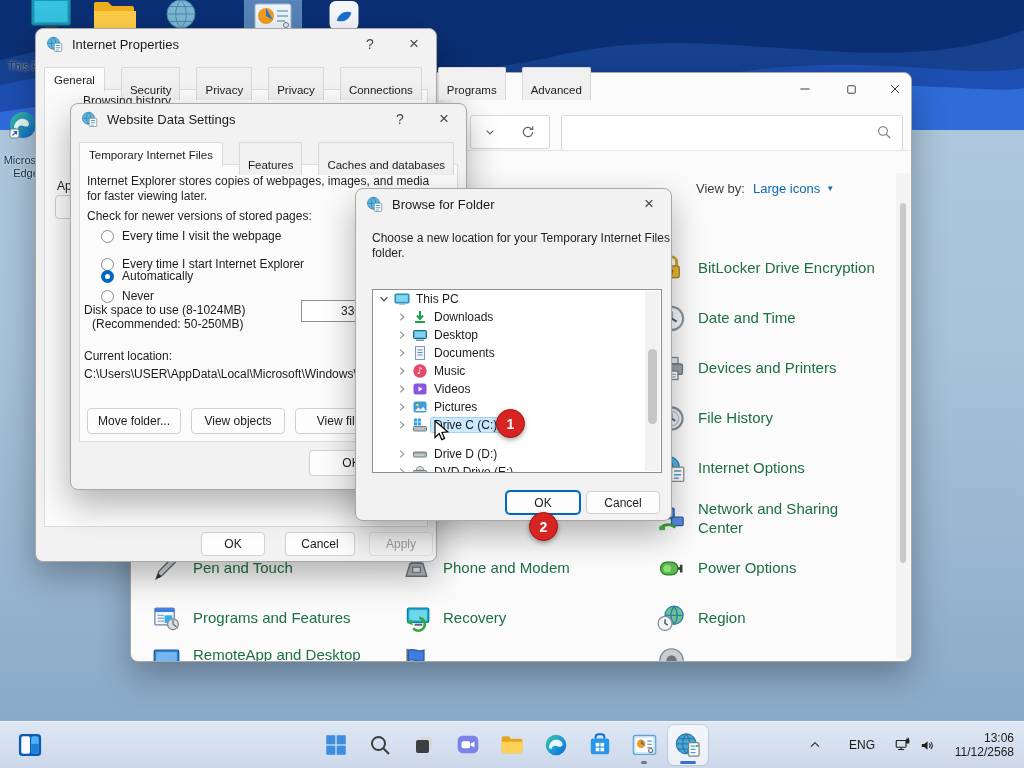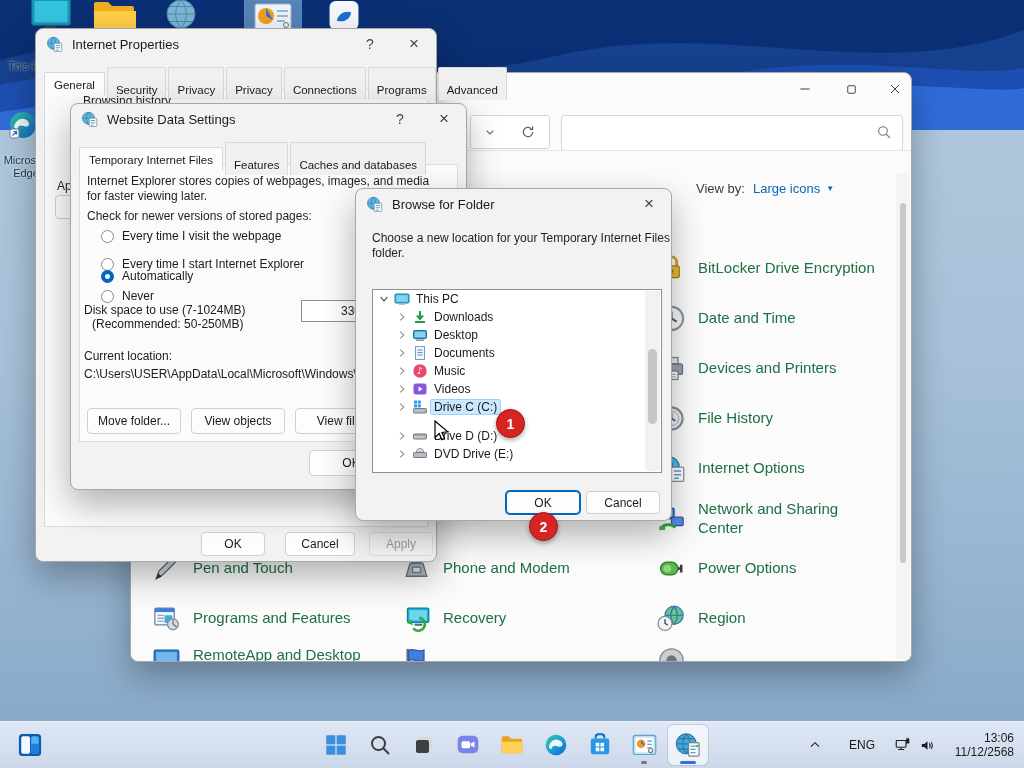--- a/index.html
+++ b/index.html
@@ -12,21 +12,21 @@
   
   .window{position:absolute;background:#f2f2f2;border:1px solid #a7a7a7;border-radius:8px;
     box-shadow:0 14px 34px rgba(0,0,0,.30);}
   .titlebar{position:absolute;left:0;top:0;right:0;height:30px;display:flex;align-items:center;
     padding:0 10px;gap:8px;font-size:13px;color:#1b1b1b;}
   .cap-glyph{width:28px;height:24px;display:flex;align-items:center;justify-content:center;
     font-size:14px;color:#454545;}
   .icon{display:inline-flex;align-items:center;justify-content:center;}
   .icon svg{display:block;}
   
-  .tabstrip{position:absolute;display:flex;align-items:center;gap:2px;z-index:2;}
+  .tabstrip{position:absolute;display:flex;align-items:flex-start;gap:16px;z-index:2;}
   .tab{font-size:11.5px;padding:16px 8px 4px;background:#f0f0f0;border:1px solid #d8d8d8;
     border-bottom:none;color:#1b1b1b;border-radius:2px 2px 0 0;}
   .tab.active{background:#fcfcfc;padding:6px 9px 5px;position:relative;margin-bottom:-1px;}
   .tabpage{position:absolute;background:#fbfbfb;border:1px solid #dcdcdc;z-index:1;}
   
   .btn{position:absolute;background:#fdfdfd;border:1px solid #d0d0d0;border-radius:4px;
     font-size:12px;color:#1b1b1b;display:flex;align-items:center;justify-content:center;}
   .btn.disabled{color:#9e9e9e;background:#f4f4f4;border-color:#dedede;}
   .btn.focused{border:1px solid #0067c0;box-shadow:0 0 0 1px #0067c0;}
   
@@ -426,21 +426,21 @@
         </div>
         <div class="radio-row" style="top: 164px; z-index: 2;">
           <span class="radio sel"></span>
           <span class="radio-label">Automatically</span>
         </div>
         <div class="radio-row" style="top: 184px; z-index: 2;">
           <span class="radio"></span>
           <span class="radio-label">Never</span>
         </div>
       </div>
-    <div class="abs small-label" style="left:13px;top:199px;z-index:2;">Disk space to use (7-1024MB)</div>
+    <div class="abs small-label" style="left:13px;top:199px;z-index:2;">Disk space to use (8-1024MB)</div>
     <div class="abs small-label" style="left:21px;top:213px;z-index:2;">(Recommended: 50-250MB)</div>
     <div class="input-box" style="left:230px;top:196px;width:66px;height:22px;z-index:2;">330</div>
     <div class="abs small-label" style="left:13px;top:245px;z-index:2;">Current location:</div>
     <div class="abs small-label nowrap" style="left:13px;top:263px;z-index:2;width:370px;overflow:hidden;">C:\Users\USER\AppData\Local\Microsoft\Windows\INetC</div>
     <div class="btn" style="left:16px;top:304px;width:92px;height:24px;z-index:2;">Move folder...</div>
     <div class="btn" style="left:120px;top:304px;width:92px;height:24px;z-index:2;">View objects</div>
     <div class="btn" style="left:224px;top:304px;width:92px;height:24px;z-index:2;">View files</div>
     <div class="btn" style="left:238px;top:346px;width:82px;height:24px;">OK</div>
   </div>
 
@@ -538,20 +538,35 @@
               <path d="M5.5 3.5L10.5 8l-5 4.5" fill="none" stroke="#8f8f8f" stroke-width="1.4"></path>
             </svg>
           </span>
           <span class="icon">
             <svg width="16" height="16" viewBox="0 0 16 16">
               <rect x="1.5" y="2.5" width="13" height="11" rx="2.5" fill="#8a55dd"></rect>
               <path d="M6.5 5.5v5l4.2-2.5z" fill="#fff"></path>
             </svg>
           </span>
           <span class="tree-label">Videos</span>
+        </div>
+        <div class="tree-row" style="padding-left: 22px;">
+          <span class="chev">
+            <svg width="12" height="12" viewBox="0 0 16 16">
+              <path d="M5.5 3.5L10.5 8l-5 4.5" fill="none" stroke="#8f8f8f" stroke-width="1.4"></path>
+            </svg>
+          </span>
+          <span class="icon">
+            <svg width="16" height="16" viewBox="0 0 16 16">
+              <rect x="1.5" y="2.5" width="13" height="11" rx="2" fill="#3f9bd8"></rect>
+              <circle cx="5.4" cy="6" r="1.3" fill="#ffd75e"></circle>
+              <path d="M3 12l3.4-3.8 2.4 2.4 2.3-3 2.9 4.4z" fill="#eaf4fb"></path>
+            </svg>
+          </span>
+          <span class="tree-label">Pictures</span>
         </div>
         <div class="tree-row sel" style="padding-left: 22px;">
           <span class="chev">
             <svg width="12" height="12" viewBox="0 0 16 16">
               <path d="M5.5 3.5L10.5 8l-5 4.5" fill="none" stroke="#8f8f8f" stroke-width="1.4"></path>
             </svg>
           </span>
           <span class="icon">
             <svg width="16" height="16" viewBox="0 0 16 16">
               <g fill="#29a3ef">

